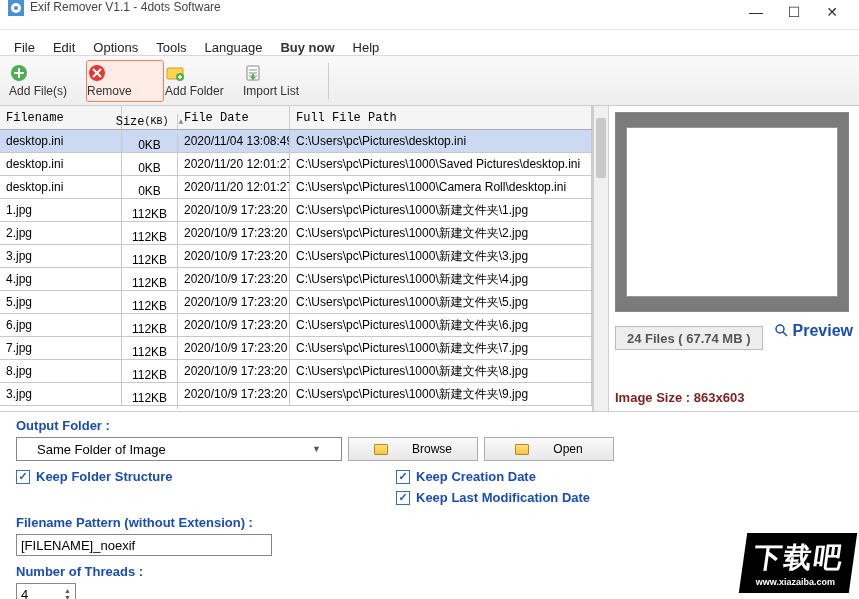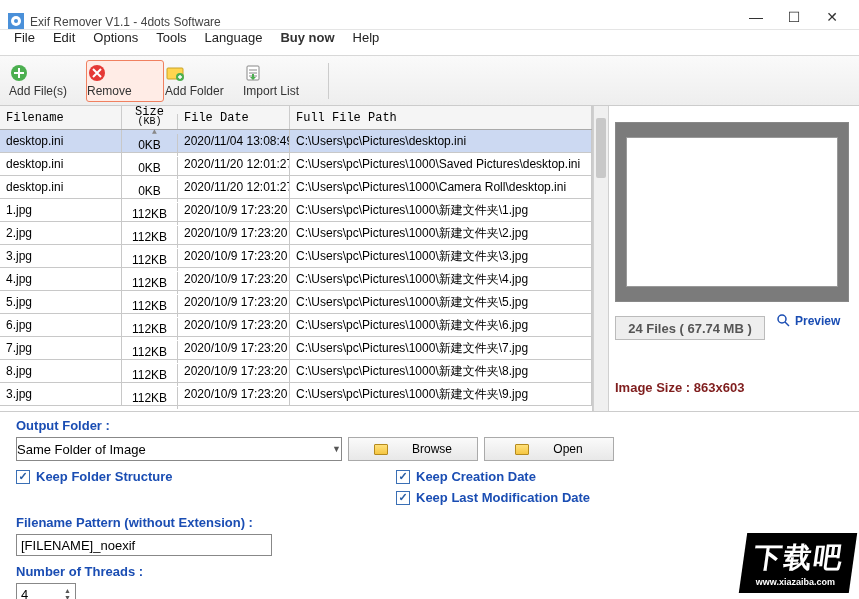--- a/index.html
+++ b/index.html
@@ -1,63 +1,63 @@
 <!DOCTYPE html>
 <html><head>
 <meta charset="utf-8">
 <style>
 * { box-sizing: border-box; margin: 0; padding: 0; }
 body { font-family: "Segoe UI", Tahoma, sans-serif; font-size: 12px; background: #fff; width: 859px; height: 599px; overflow: hidden; position: relative; }
 
-.titlebar { height: 30px; display: flex; align-items: flex-end; padding: 0 8px; background: #fff; border-bottom: 1px solid #e5e5e5; }
+.titlebar { height: 30px; display: flex; align-items: flex-start; padding: 0 8px; background: #fff; border-bottom: 1px solid #e5e5e5; }
 .titlebar .app-icon { width: 16px; height: 16px; margin-right: 6px; }
 .titlebar .title { font-size: 12px; color: #444; flex: 1; }
 .win-controls { display: flex; gap: 0; }
 .win-controls .wc { width: 38px; height: 24px; display: flex; align-items: center; justify-content: center; font-size: 14px; color: #333; }
 
-.menubar { height: 26px; display: flex; align-items: flex-start; gap: 18px; padding: 0 14px; border-bottom: 1px solid #d8d8d8; background: #fff; }
+.menubar { height: 26px; display: flex; align-items: flex-end; gap: 18px; padding: 0 14px; border-bottom: 1px solid #d8d8d8; background: #fff; }
 .menubar .mi { font-size: 13px; color: #222; }
 .menubar .mi.bold { font-weight: 700; color: #333; }
 
 .toolbar { height: 50px; display: flex; align-items: center; padding: 4px 8px; background: linear-gradient(#fafafa,#eeeeee); border-bottom: 1px solid #ccc; gap: 0; }
 .tb-btn { display: flex; flex-direction: column; justify-content: center; width: 78px; height: 42px; border: 1px solid transparent; border-radius: 3px; font-size: 12px; color: #333; }
 .tb-btn.active { background: #ffece6; border: 1px solid #f08060; }
 .tb-btn .ico { width: 20px; height: 20px; display: flex; align-items: center; justify-content: center; margin-bottom: 1px; }
 .tb-btn.primary .lbl { color: #1a4db3; font-weight: 700; }
 .divider { width: 1px; height: 36px; background: #ccc; margin: 0 8px; }
 
 .content { display: flex; height: 305px; }
 .table-wrap { flex: 1; border-right: 1px solid #ccc; overflow: hidden; }
 .thead { display: flex; height: 24px; background: #f5f5f5; border-bottom: 1px solid #aaa; }
 .th { display: flex; align-items: center; padding: 0 6px; font-family: "Courier New", monospace; font-size: 12px; color: #000; border-right: 1px solid #ccc; }
 .th.sort::after { content: "▲"; font-size: 8px; color: #888; margin-left: 10px; }
 .col-name { width: 122px; }
-.col-size { width: 56px; flex-direction: column; line-height: 10px; justify-content: center; margin-top: 8px; }
+.col-size { width: 56px; flex-direction: row; line-height: 10px; justify-content: center; margin-top: 8px; }
 .col-date { width: 112px; }
 .col-path { flex: 1; }
 
 .tbody { overflow-y: auto; height: 281px; }
 .tr { display: flex; height: 23px; align-items: center; border-bottom: 1px solid #c8c8c8; font-size: 12px; color: #000; }
 .tr.sel { background: #ccd9f2; }
 .td { padding: 0 6px; border-right: 1px solid #c8c8c8; overflow: hidden; white-space: nowrap; height: 100%; display: flex; align-items: center; }
 
 .vscroll { width: 16px; background: #f0f0f0; border-left: 1px solid #d0d0d0; border-right: 1px solid #d0d0d0; position: relative; }
 .vscroll .thumb { position: absolute; left: 2px; right: 2px; top: 12px; height: 60px; background: #c8c8c8; border-radius: 2px; }
 
-.preview-pane { width: 250px; padding: 16px 6px; display: flex; flex-direction: column; }
+.preview-pane { width: 250px; padding: 6px 6px; display: flex; flex-direction: column; }
 .preview-img { width: 234px; height: 205px; background: #7b7b7b; border: 1px solid #888; position: relative; }
 .preview-img .mini { position: absolute; left: 10px; top: 14px; right: 10px; bottom: 14px; background: #fff; border: 1px solid #999; font-size: 6px; overflow: hidden; }
 .file-info { height: 24px; background: #eee; border: 1px solid #bbb; display: flex; align-items: center; justify-content: center; font-size: 13px; font-weight: 700; color: #555; margin-top: 14px; width: 150px; }
-.preview-link { color: #1a4db3; font-size: 12px; font-weight: 700; display: inline-flex; align-items: center; gap: 4px; }
+.preview-link { color: #1a4db3; font-size: 16px; font-weight: 700; display: inline-flex; align-items: center; gap: 4px; }
 .imgsize { color: #7f1d1d; font-size: 13px; font-weight: 700; margin-top: 40px; }
 
 .bottom-options { padding: 6px 16px 0 16px; border-top: 1px solid #ccc; background: #fff; }
 .opt-label { color: #1a4db3; font-size: 13px; font-weight: 700; margin-bottom: 4px; }
 .row { display: flex; align-items: center; gap: 6px; margin-bottom: 8px; }
-.combo { width: 326px; height: 24px; border: 1px solid #888; padding: 0 0; display: flex; align-items: center; justify-content: space-between; font-size: 13px; }
+.combo { width: 326px; height: 24px; border: 1px solid #888; padding: 0 20px; display: flex; align-items: center; justify-content: space-between; font-size: 13px; }
 .combo .arrow { font-size: 9px; color: #555; }
 .btn { width: 130px; height: 24px; background: linear-gradient(#fafafa,#e8e8e8); border: 1px solid #aaa; display: flex; align-items: center; justify-content: center; gap: 24px; font-size: 12px; }
 .folder-ico { width: 14px; height: 11px; background: linear-gradient(#ffe07a,#f5c642); border: 1px solid #b58a1d; border-radius: 1px; }
 .cb-row { display: flex; gap: 50px; }
 .cbox { display: flex; align-items: center; gap: 6px; }
 .cbox .sq { width: 14px; height: 14px; border: 1px solid #3a6fb5; background: #fff; display: flex; align-items: center; justify-content: center; color: #2a5fa5; font-size: 11px; font-weight: bold; }
 .cbox .lbl { color: #1a4db3; font-weight: 700; font-size: 13px; }
 .txt { width: 256px; height: 22px; border: 1px solid #888; padding: 0 4px; font-size: 13px; }
 .num { width: 60px; height: 22px; border: 1px solid #888; padding: 0 4px; font-size: 13px; display: flex; align-items: center; justify-content: space-between; }
 .spin { display: flex; flex-direction: column; font-size: 7px; line-height: 7px; color: #555; }

